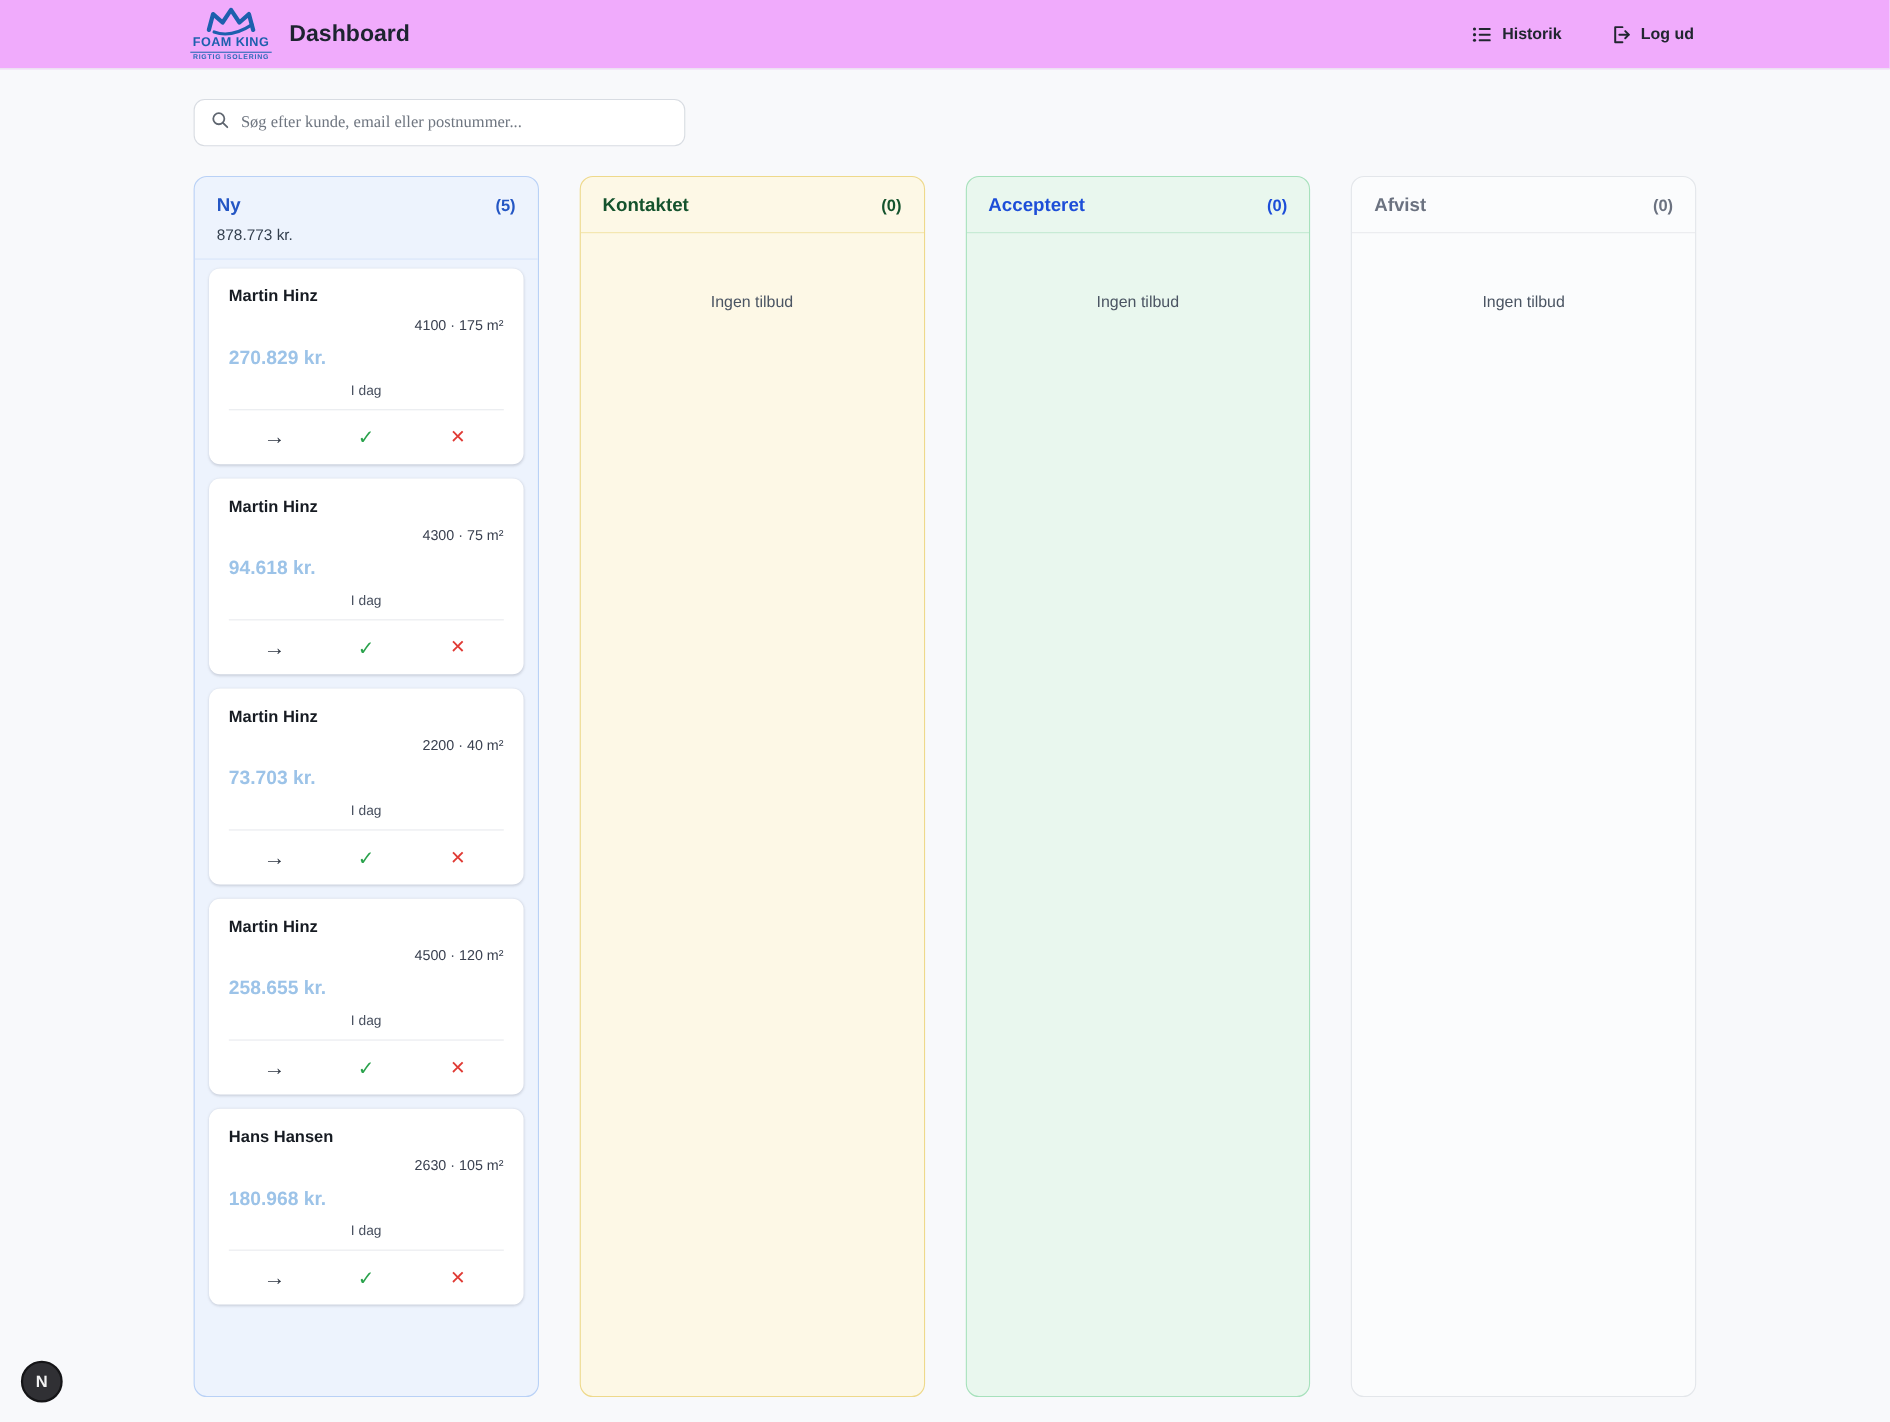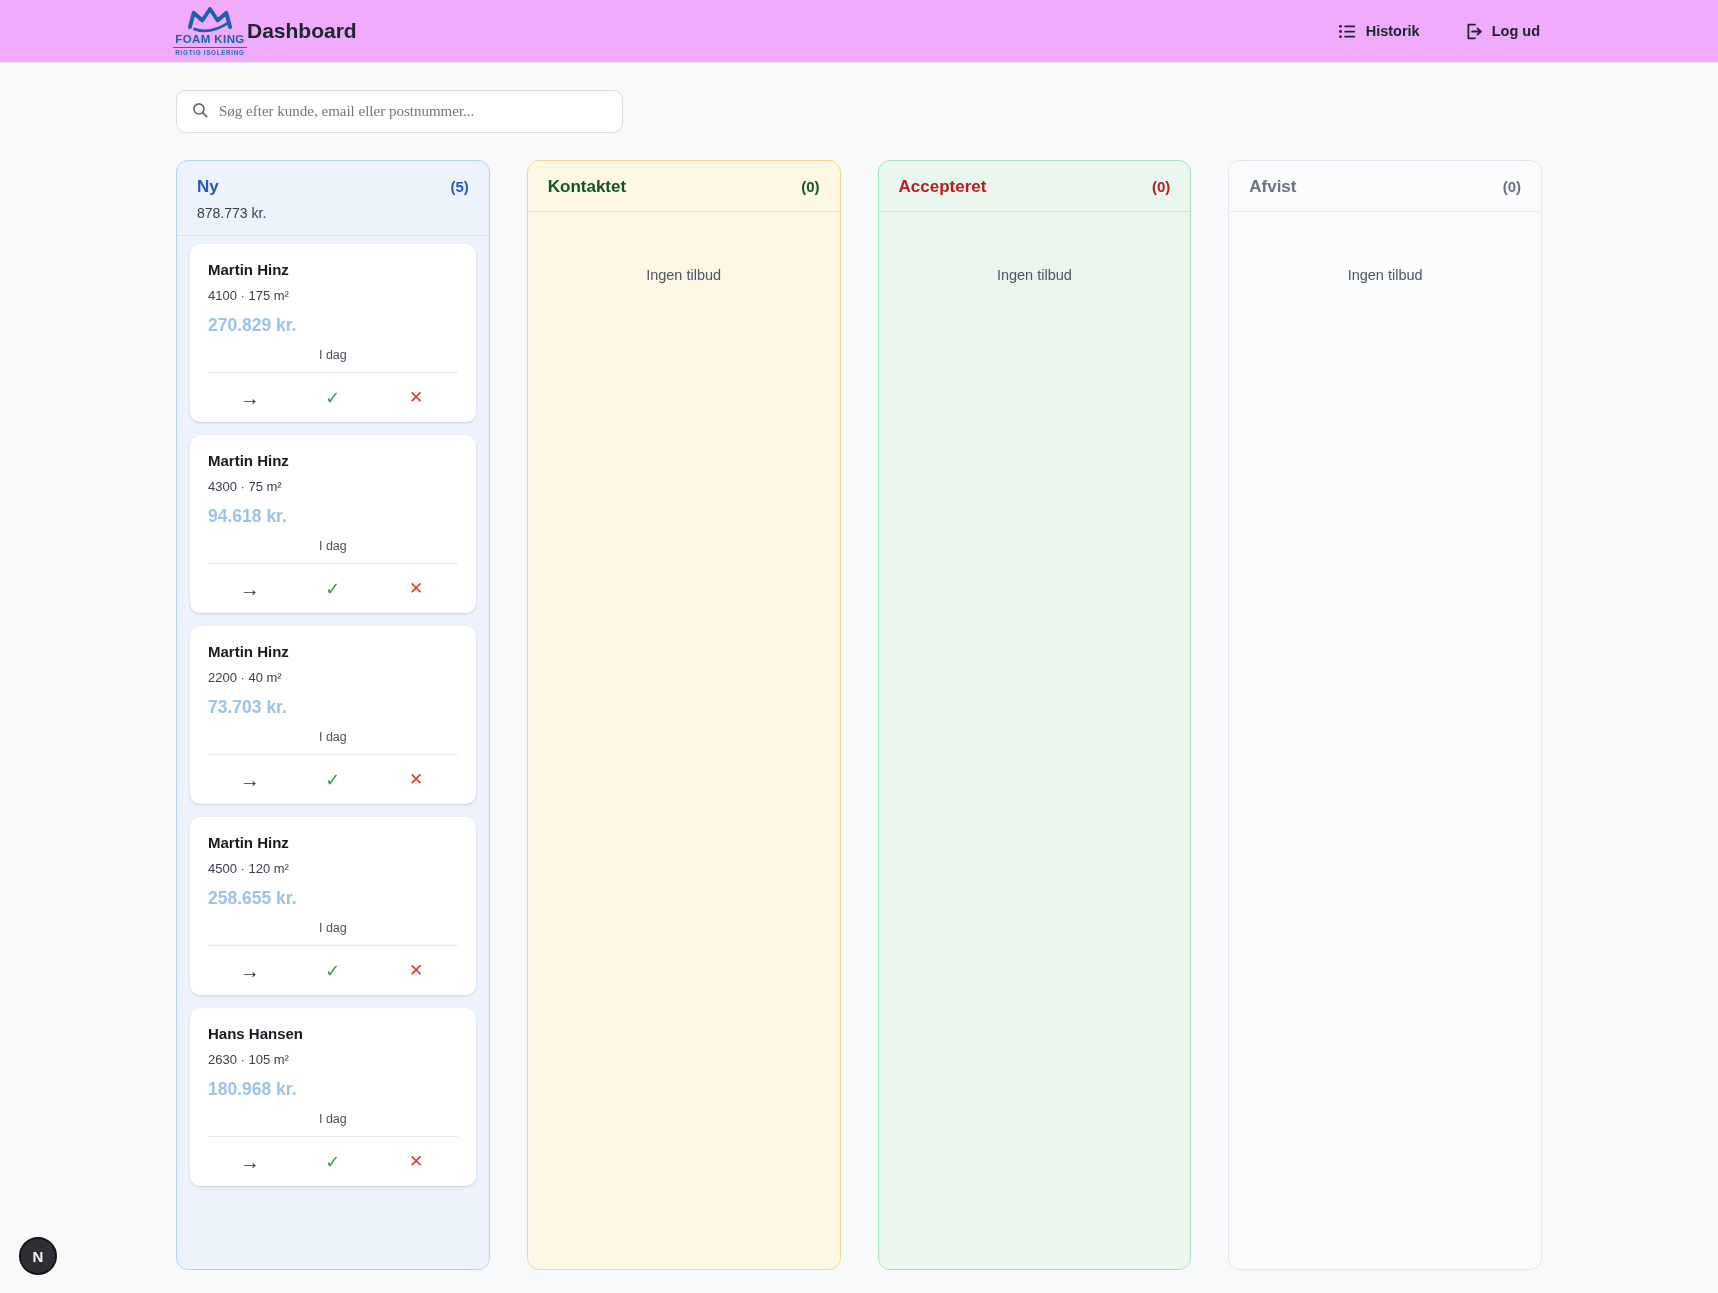--- a/index.html
+++ b/index.html
@@ -13,21 +13,21 @@
   
   .topbar {
     height: 63px; background: #f0abfc; border-bottom: 1px solid #ecedf0;
     display: flex; align-items: center; padding: 0 178px 0 173px;
   }
   .logo { width: 74px; text-align: center; line-height: 1; cursor: default; }
   .logo svg { display: block; margin: 0 auto 1px; }
   .logo-name { font-size: 11.5px; font-weight: 800; letter-spacing: .4px; color: #1d5fae; white-space: nowrap; }
   .logo-sub  { font-size: 6.3px; font-weight: 700; letter-spacing: .7px; color: #2a6ab8;
                border-top: 1.6px solid #2a6ab8; margin-top: 2px; padding-top: 2px; white-space: nowrap; }
-  .page-title { font-size: 21px; font-weight: 600; color: #1d2430; }
+  .page-title { margin-left: 16px; font-size: 21px; font-weight: 600; color: #1d2430; }
   .topbar-right { margin-left: auto; display: flex; align-items: center; gap: 44px; }
   .topbar-action { display: flex; align-items: center; gap: 9px; font-size: 14.5px; font-weight: 700; color: #20262f; cursor: pointer; }
   .topbar-action svg { display: block; }
 
   
   .search-wrap {
     margin: 27px 0 0 176px; width: 447px; height: 43px;
     background: #fff; border: 1px solid #d8dce2; border-radius: 10px;
     display: flex; align-items: center; padding: 0 14px; gap: 10px;
   }
@@ -54,32 +54,32 @@
   .col-ny         .col-header { border-bottom-color: #d8e5fa; }
   .col-kontaktet  .col-header { border-bottom-color: #f3e5ab; }
   .col-accepteret .col-header { border-bottom-color: #c4e9d2; }
   .col-afvist     .col-header { border-bottom-color: #eaecef; }
 
   .col-title-row { display: flex; align-items: baseline; justify-content: space-between; }
   .col-title, .col-count { font-size: 17px; font-weight: 700; }
   .col-count { font-size: 15px; font-weight: 600; }
   .col-ny         .col-title, .col-ny         .col-count { color: #2456c4; }
   .col-kontaktet  .col-title, .col-kontaktet  .col-count { color: #14532d; }
-  .col-accepteret .col-title, .col-accepteret .col-count { color: #b91c1c; }
+  .col-accepteret .col-title, .col-accepteret .col-count { color: #1d4ed8; }
   .col-afvist     .col-title, .col-afvist     .col-count { color: #6b7280; }
   .col-total { margin-top: 8px; font-size: 14px; font-weight: 500; color: #333f4e; }
 
   .cards { padding: 8px 13px 13px; display: flex; flex-direction: column; gap: 13px; }
   .card {
     background: #ffffff; border-radius: 10px;
     box-shadow: 0 1px 3px rgba(16,24,40,.10), 0 1px 2px rgba(16,24,40,.06);
     padding: 17px 18px 0; cursor: grab;
   }
   .card-name  { font-size: 15px; font-weight: 700; color: #161b22; }
-  .card-meta  { margin-top: 10px; font-size: 13px; color: #3a4150; }
+  .card-meta  { margin-top: 10px; font-size: 13px; color: #3a4150; text-align: right; }
   .card-price { margin-top: 12px; font-size: 17.5px; font-weight: 700; color: #9cc3e8; }
   .card-date  { margin-top: 12px; font-size: 12.5px; color: #495160; text-align: center; }
   .card-divider { margin-top: 10px; border-top: 1px solid #e8eaee; }
   .card-actions { display: flex; align-items: center; height: 49px; }
   .card-action { flex: 1; display: flex; justify-content: center; align-items: center; cursor: pointer; line-height: 1; }
   .action-forward { font-size: 20px; color: #2b3340; }
   .action-accept  { font-size: 18px; font-weight: 700; color: #2aa24c; }
   .action-reject  { font-size: 17px; font-weight: 700; color: #e03a34; }
 
   .empty { padding-top: 55px; text-align: center; font-size: 14.5px; color: #4b5563; }

